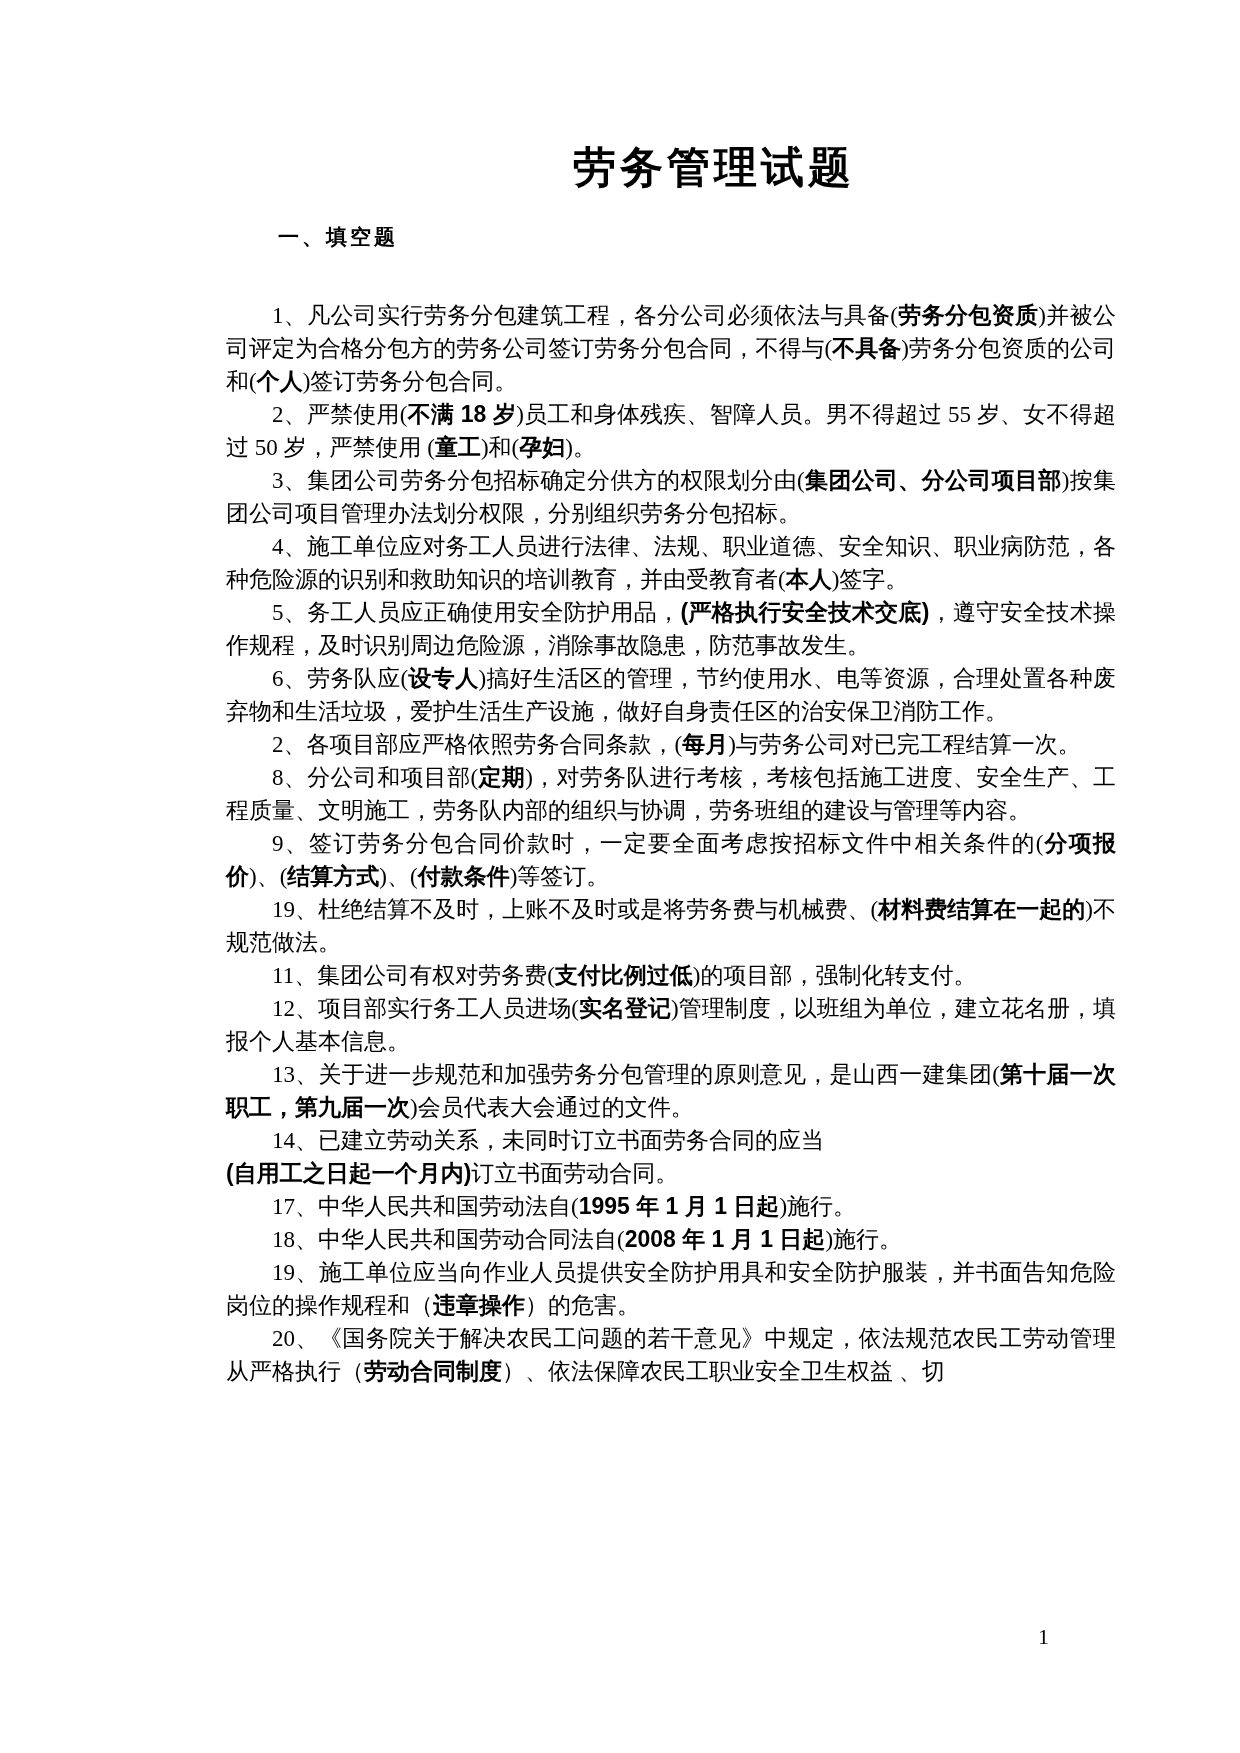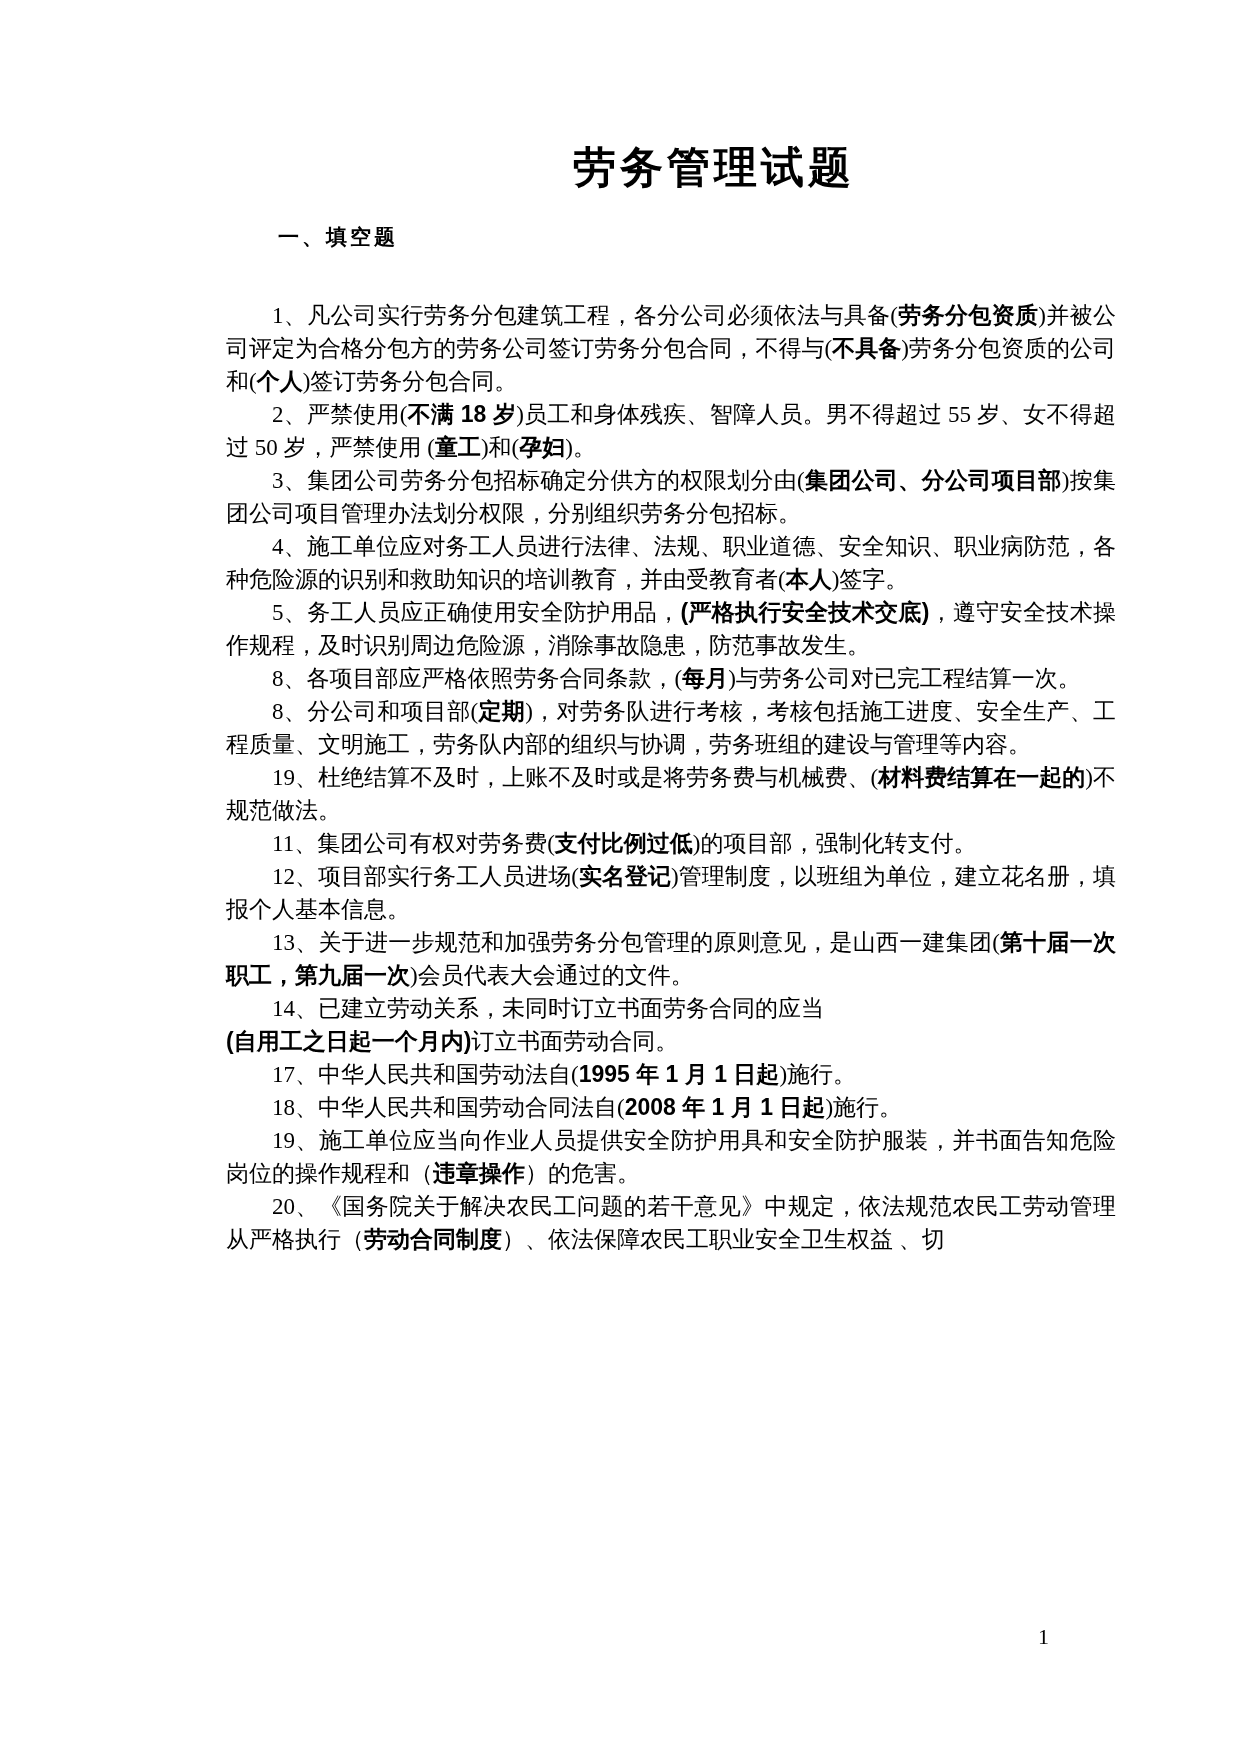--- a/index.html
+++ b/index.html
@@ -68,22 +68,24 @@
   <h1 class="doc-title">劳务管理试题</h1>
 
   <h2 class="section-heading">一、填空题</h2>
 
   <div class="questions" id="questions">
       <p><span>1、凡公司实行劳务分包建筑工程，各分公司必须依法与具备(</span><span class="ans">劳务分包资质</span><span>)并被公司评定为合格分包方的劳务公司签订劳务分包合同，不得与(</span><span class="ans">不具备</span><span>)劳务分包资质的公司和(</span><span class="ans">个人</span><span>)签订劳务分包合同。</span></p>
       <p><span>2、严禁使用(</span><span class="ans">不满 18 岁</span><span>)员工和身体残疾、智障人员。男不得超过 55 岁、女不得超过 50 岁，严禁使用 (</span><span class="ans">童工</span><span>)和(</span><span class="ans">孕妇</span><span>)。</span></p>
       <p><span>3、集团公司劳务分包招标确定分供方的权限划分由(</span><span class="ans">集团公司、分公司项目部</span><span>)按集团公司项目管理办法划分权限，分别组织劳务分包招标。</span></p>
       <p><span>4、施工单位应对务工人员进行法律、法规、职业道德、安全知识、职业病防范，各种危险源的识别和救助知识的培训教育，并由受教育者(</span><span class="ans">本人</span><span>)签字。</span></p>
       <p><span>5、务工人员应正确使用安全防护用品，</span><span class="ans">(严格执行安全技术交底)</span><span>，遵守安全技术操作规程，及时识别周边危险源，消除事故隐患，防范事故发生。</span></p>
-      <p><span>8、各项目部应严格依照劳务合同条款，(</span><span class="ans">每月</span><span>)与劳务公司对已完工程结算一次。</span></p>
+      <p><span>6、劳务队应(</span><span class="ans">设专人</span><span>)搞好生活区的管理，节约使用水、电等资源，合理处置各种废弃物和生活垃圾，爱护生活生产设施，做好自身责任区的治安保卫消防工作。</span></p>
+      <p><span>2、各项目部应严格依照劳务合同条款，(</span><span class="ans">每月</span><span>)与劳务公司对已完工程结算一次。</span></p>
       <p><span>8、分公司和项目部(</span><span class="ans">定期</span><span>)，对劳务队进行考核，考核包括施工进度、安全生产、工程质量、文明施工，劳务队内部的组织与协调，劳务班组的建设与管理等内容。</span></p>
+      <p><span>9、签订劳务分包合同价款时，一定要全面考虑按招标文件中相关条件的(</span><span class="ans">分项报价</span><span>)、(</span><span class="ans">结算方式</span><span>)、(</span><span class="ans">付款条件</span><span>)等签订。</span></p>
       <p><span>19、杜绝结算不及时，上账不及时或是将劳务费与机械费、(</span><span class="ans">材料费结算在一起的</span><span>)不规范做法。</span></p>
       <p><span>11、集团公司有权对劳务费(</span><span class="ans">支付比例过低</span><span>)的项目部，强制化转支付。</span></p>
       <p><span>12、项目部实行务工人员进场(</span><span class="ans">实名登记</span><span>)管理制度，以班组为单位，建立花名册，填报个人基本信息。</span></p>
       <p><span>13、关于进一步规范和加强劳务分包管理的原则意见，是山西一建集团(</span><span class="ans">第十届一次职工，第九届一次</span><span>)会员代表大会通过的文件。</span></p>
       <p><span>14、已建立劳动关系，未同时订立书面劳务合同的应当</span><br><span class="ans">(自用工之日起一个月内)</span><span>订立书面劳动合同。</span></p>
       <p><span>17、中华人民共和国劳动法自(</span><span class="ans">1995 年 1 月 1 日起</span><span>)施行。</span></p>
       <p><span>18、中华人民共和国劳动合同法自(</span><span class="ans">2008 年 1 月 1 日起</span><span>)施行。</span></p>
       <p><span>19、施工单位应当向作业人员提供安全防护用具和安全防护服装，并书面告知危险岗位的操作规程和（</span><span class="ans">违章操作</span><span>）的危害。</span></p>
       <p><span>20、《国务院关于解决农民工问题的若干意见》中规定，依法规范农民工劳动管理从严格执行（</span><span class="ans">劳动合同制度</span><span>）、依法保障农民工职业安全卫生权益 、切</span></p>
     </div>

